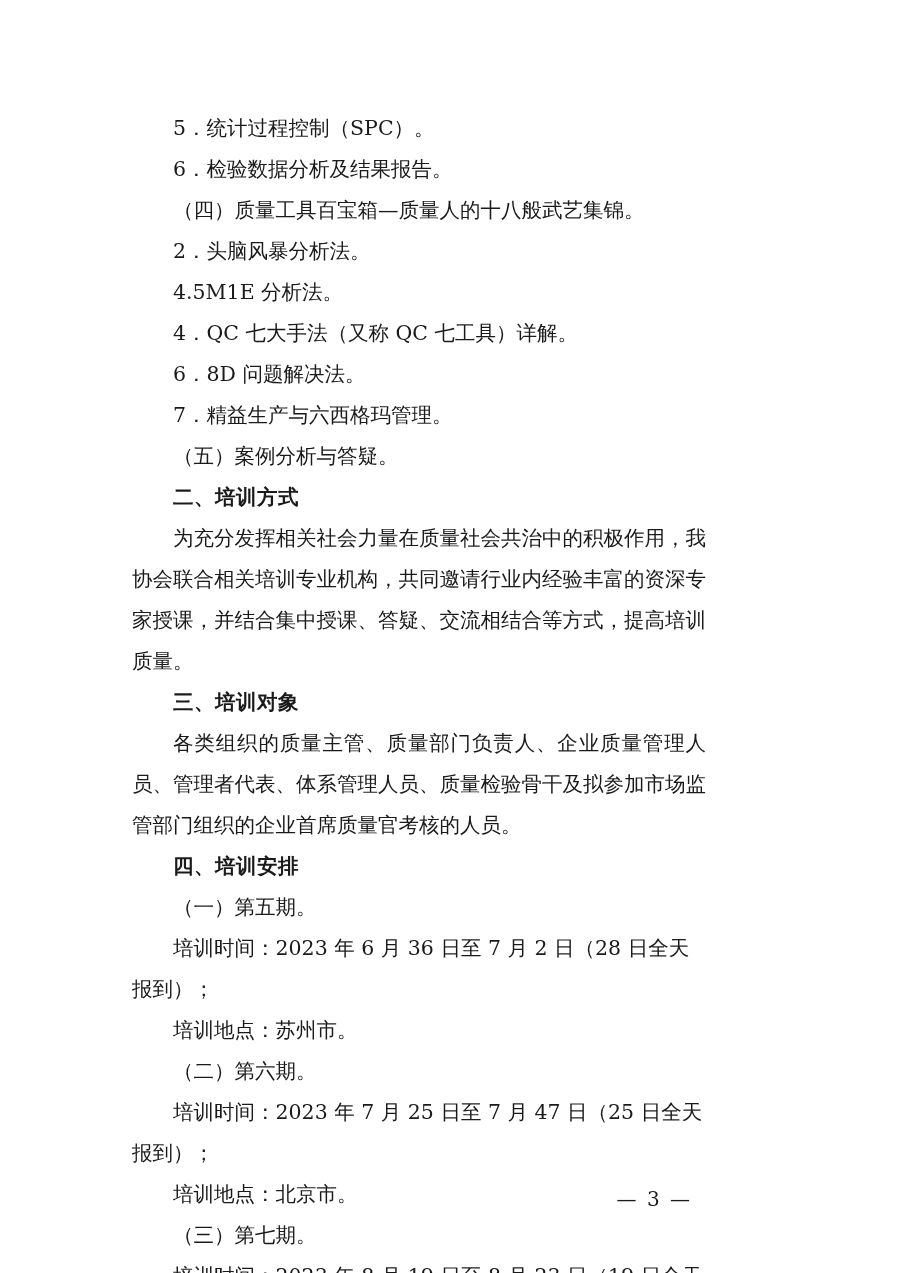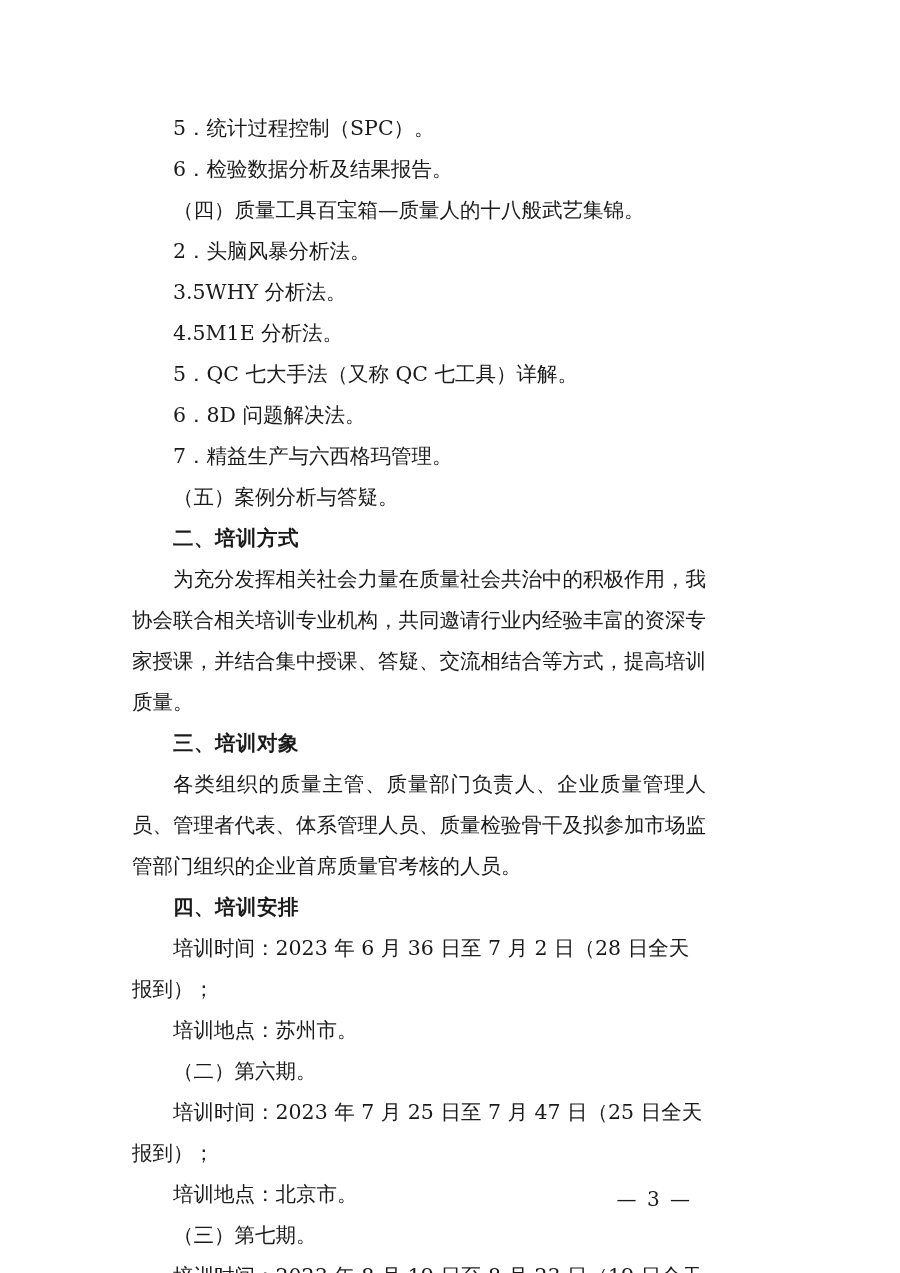--- a/index.html
+++ b/index.html
@@ -60,31 +60,31 @@
 </style>
 </head>
 <body>
 
 <div class="page">
   <div class="doc-body" id="doc-body">
       <p class="list-item">5．统计过程控制（SPC）。</p>
       <p class="list-item">6．检验数据分析及结果报告。</p>
       <p class="sub-heading">（四）质量工具百宝箱—质量人的十八般武艺集锦。</p>
       <p class="list-item">2．头脑风暴分析法。</p>
-      <p class="list-item">3.5WHY 分析法。</p>
       <p class="list-item">4.5M1E 分析法。</p>
-      <p class="list-item">5．QC 七大手法（又称 QC 七工具）详解。</p>
+      <p class="list-item">4．QC 七大手法（又称 QC 七工具）详解。</p>
       <p class="list-item">6．8D 问题解决法。</p>
       <p class="list-item">7．精益生产与六西格玛管理。</p>
       <p class="sub-heading">（五）案例分析与答疑。</p>
       <p class="heading">二、培训方式</p>
       <p class="para">为充分发挥相关社会力量在质量社会共治中的积极作用，我协会联合相关培训专业机构，共同邀请行业内经验丰富的资深专家授课，并结合集中授课、答疑、交流相结合等方式，提高培训质量。</p>
       <p class="heading">三、培训对象</p>
       <p class="para">各类组织的质量主管、质量部门负责人、企业质量管理人员、管理者代表、体系管理人员、质量检验骨干及拟参加市场监管部门组织的企业首席质量官考核的人员。</p>
       <p class="heading">四、培训安排</p>
+      <p class="sub-heading">（一）第五期。</p>
       <p class="list-item">培训时间：2023 年 6 月 36 日至 7 月 2 日（28 日全天报到）；</p>
       <p class="list-item">培训地点：苏州市。</p>
       <p class="sub-heading">（二）第六期。</p>
       <p class="list-item">培训时间：2023 年 7 月 25 日至 7 月 47 日（25 日全天报到）；</p>
       <p class="list-item">培训地点：北京市。</p>
       <p class="sub-heading">（三）第七期。</p>
       <p class="list-item">培训时间：2023 年 8 月 19 日至 8 月 23 日（19 日全天报到）；</p>
     </div>
   <div class="page-number">— 3 —</div>
 </div>

